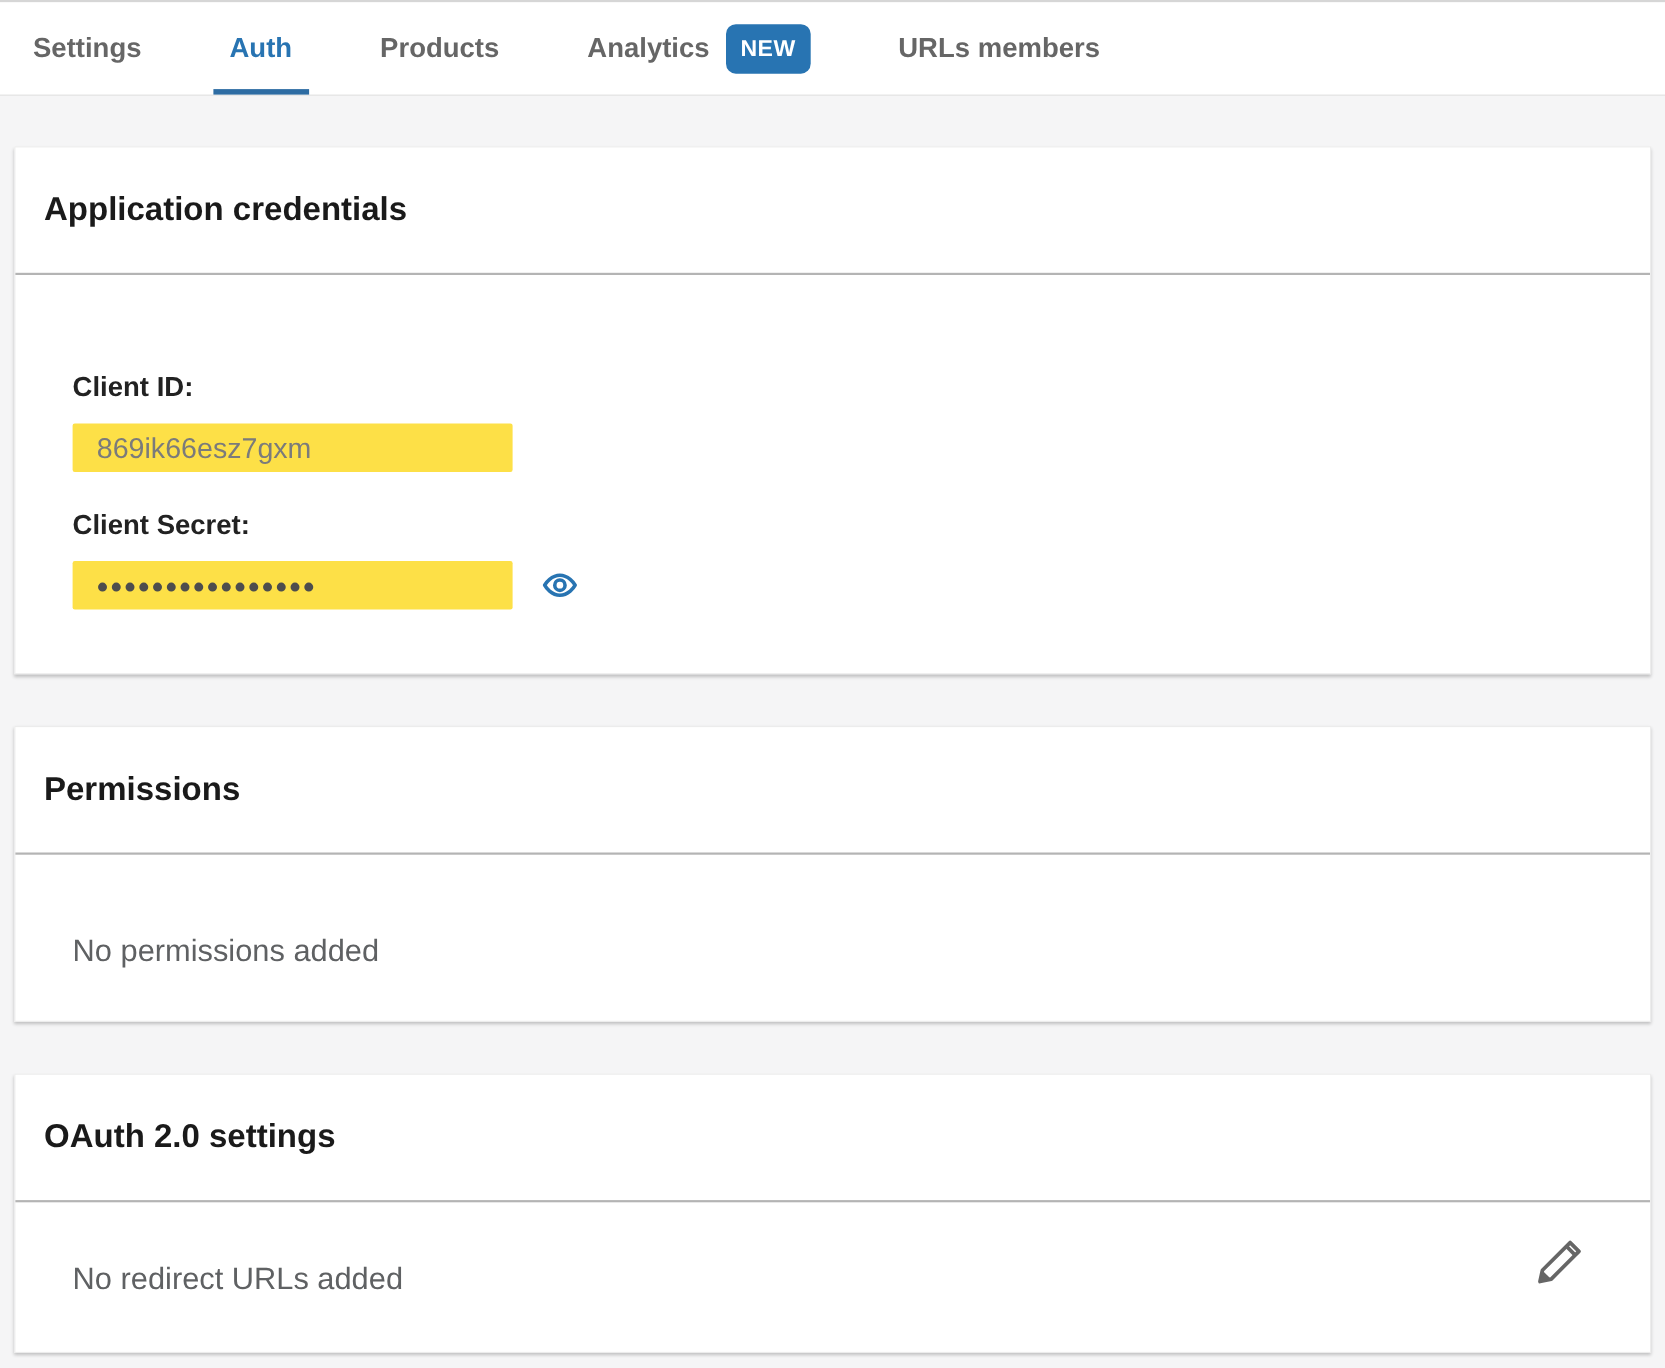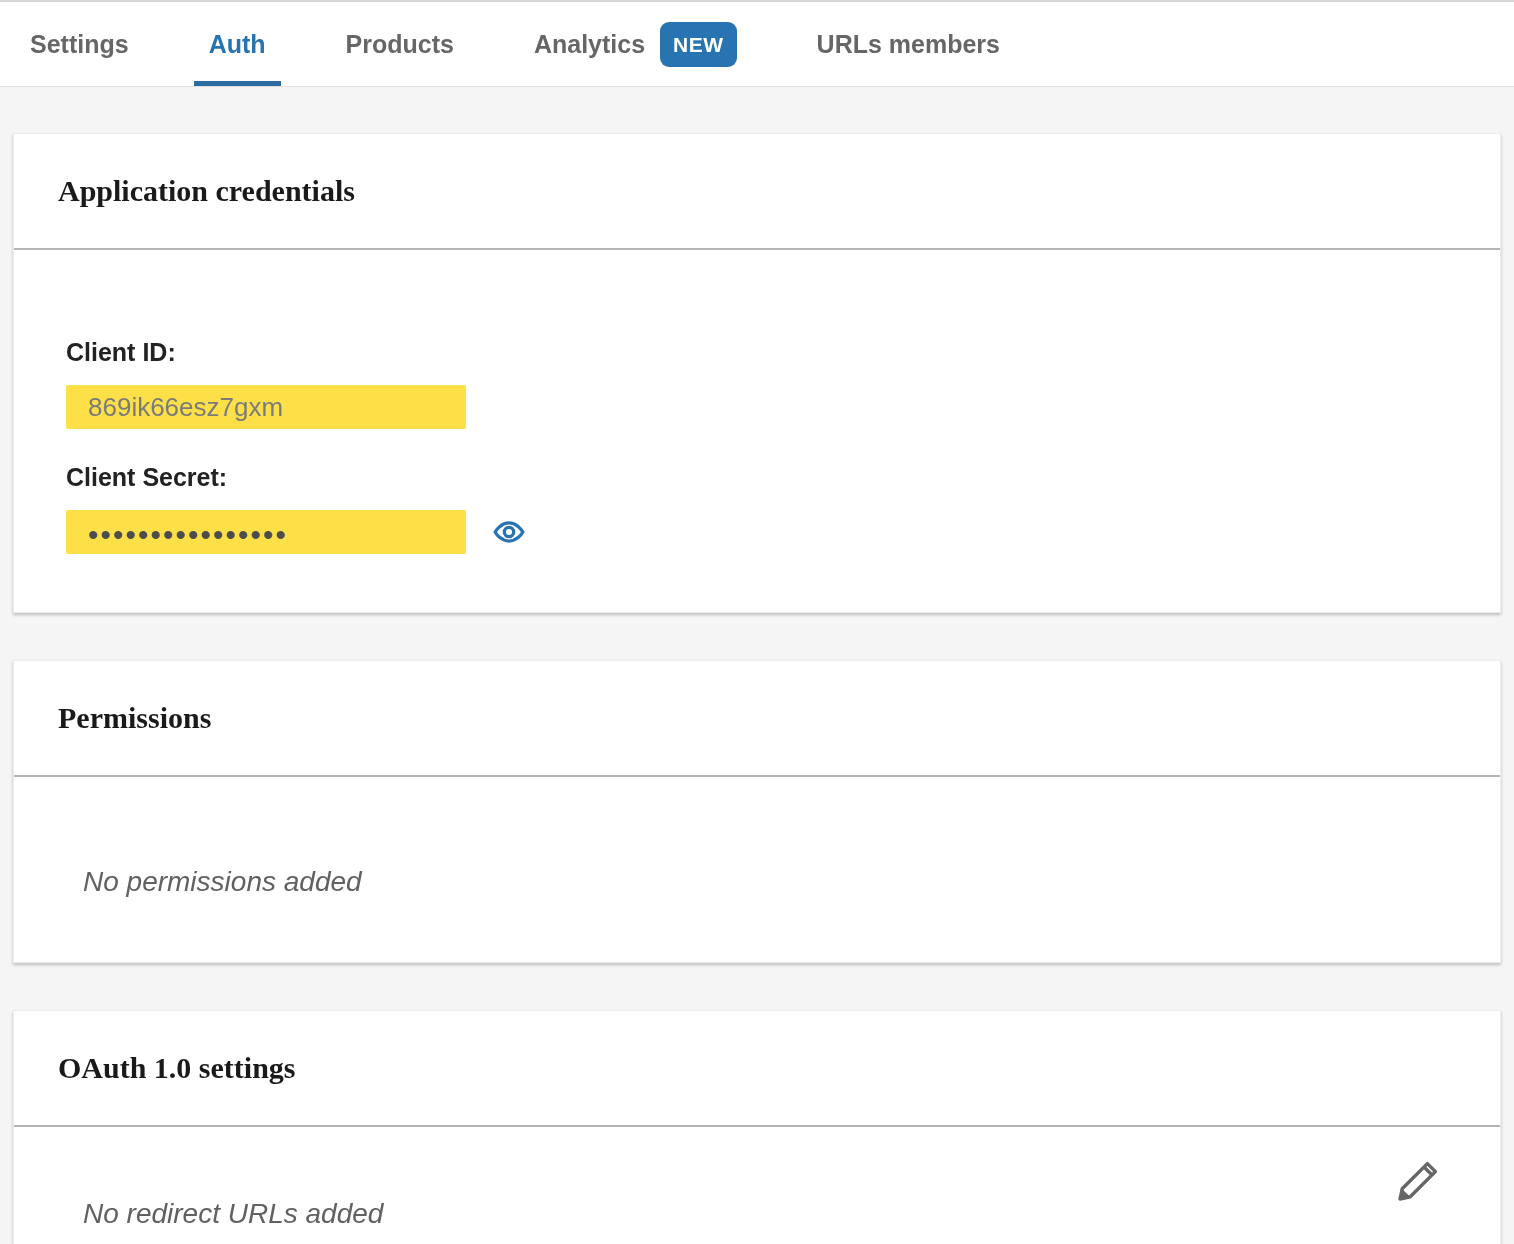--- a/index.html
+++ b/index.html
@@ -58,23 +58,22 @@
 
   
   main { padding: 46px 13px 0; }
   .card {
     background: #ffffff;
     border: 1px solid #ececec;
     box-shadow: 0 2px 3px rgba(0,0,0,0.22);
     margin-bottom: 47px;
   }
   .card-header {
-    padding: 40px 44px;
+    padding: 40px 26px;
     border-bottom: 2px solid #b4b4b4;
-    font-family: Liberation Serif, serif;
   }
   .card-header h2 {
     margin: 0;
     font-size: 30px;
     line-height: 34px;
     font-weight: 700;
     color: #1a1a1a;
   }
 
   
@@ -112,22 +111,21 @@
     padding: 0;
     cursor: pointer;
     display: flex;
     align-items: center;
     justify-content: center;
   }
 
   
   .perm-body { padding: 72px 52px 47px; }
   .empty-text {
-    margin: 17px;
-    font-style: italic;
+    margin: 0;
     font-size: 28px;
     color: #5f6163;
   }
 
   
   .oauth-body { position: relative; padding: 54px 52px 50px; }
   .oauth-label {
     font-size: 26px;
     font-weight: 700;
     color: #222222;
@@ -191,21 +189,21 @@
     <div class="card-header">
       <h2>Permissions</h2>
     </div>
     <div class="perm-body">
       <p class="empty-text">No permissions added</p>
     </div>
   </section>
 
   <section class="card">
     <div class="card-header">
-      <h2>OAuth 1.0 settings</h2>
+      <h2>OAuth 2.0 settings</h2>
     </div>
     <div class="oauth-body">
       <p class="empty-text">No redirect URLs added</p>
       <button class="icon-btn edit-btn">
         <span style="display:flex;">
           <svg width="48" height="48" viewBox="0 0 24 24" fill="none" stroke="#666666" stroke-width="1.7" stroke-linejoin="round">
             <path d="M16.7 3.3l4 4L8.1 19.9 3 21l1.1-5.1L16.7 3.3z"></path>
             <path d="M15 5l4 4"></path>
             <path d="M4.2 16.1l3.7 3.7L3 21z" fill="#666666" stroke="none"></path>
           </svg>

